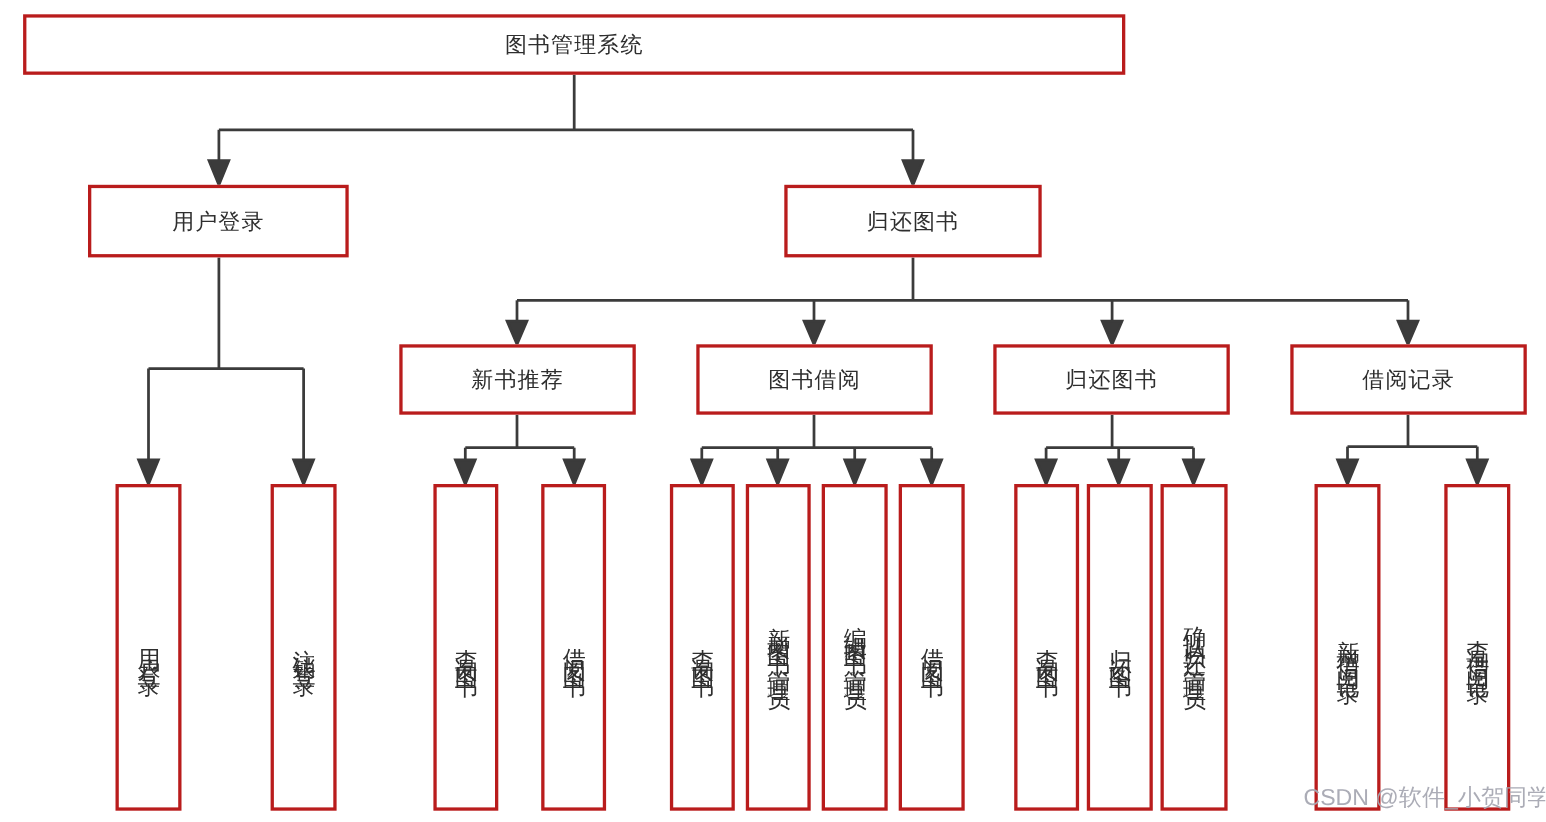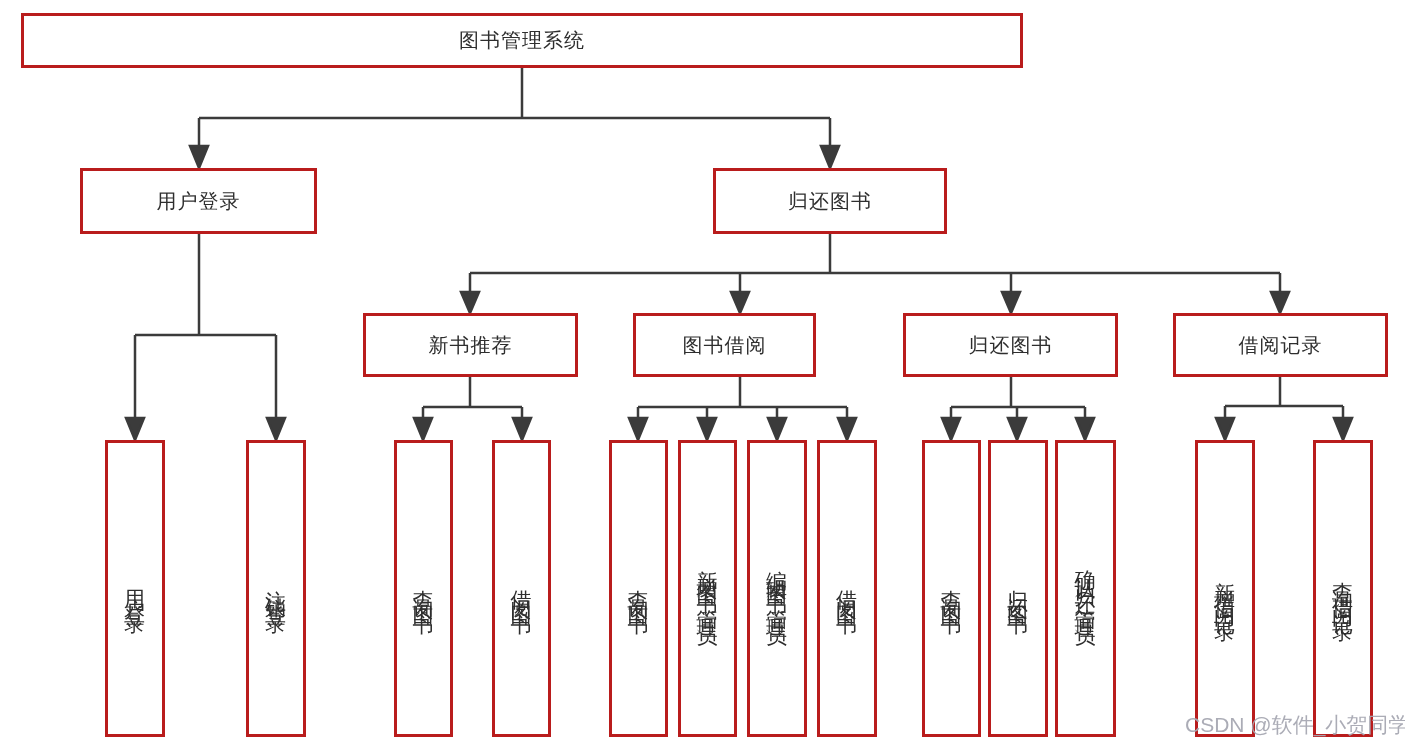--- a/index.html
+++ b/index.html
@@ -132,21 +132,21 @@
       </g>
     </g>
   </svg>
 
   <div class="node hbox" style="left:21px; top:13px; width:1002px; height:55px;">图书管理系统</div>
 
   <div class="node hbox" style="left:80px; top:168px; width:237px; height:66px;">用户登录</div>
   <div class="node hbox" style="left:713px; top:168px; width:234px; height:66px;">归还图书</div>
 
   <div class="node hbox" style="left:363px; top:313px; width:215px; height:64px;">新书推荐</div>
-  <div class="node hbox" style="left:633px; top:313px; width:183px; height:64px;">图书借阅</div>
+  <div class="node hbox" style="left:633px; top:313px; width:215px; height:64px;">图书借阅</div>
   <div class="node hbox" style="left:903px; top:313px; width:215px; height:64px;">归还图书</div>
   <div class="node hbox" style="left:1173px; top:313px; width:215px; height:64px;">借阅记录</div>
 
   <div class="node vbox" style="left:105px; top:440px; width:60px; height:297px;">用户登录</div>
   <div class="node vbox" style="left:246px; top:440px; width:60px; height:297px;">注销登录</div>
 
   <div class="node vbox" style="left:394px; top:440px; width:59px; height:297px;">查询图书</div>
   <div class="node vbox" style="left:492px; top:440px; width:59px; height:297px;">借阅图书</div>
 
   <div class="node vbox" style="left:609px; top:440px; width:59px; height:297px;">查询图书</div>

